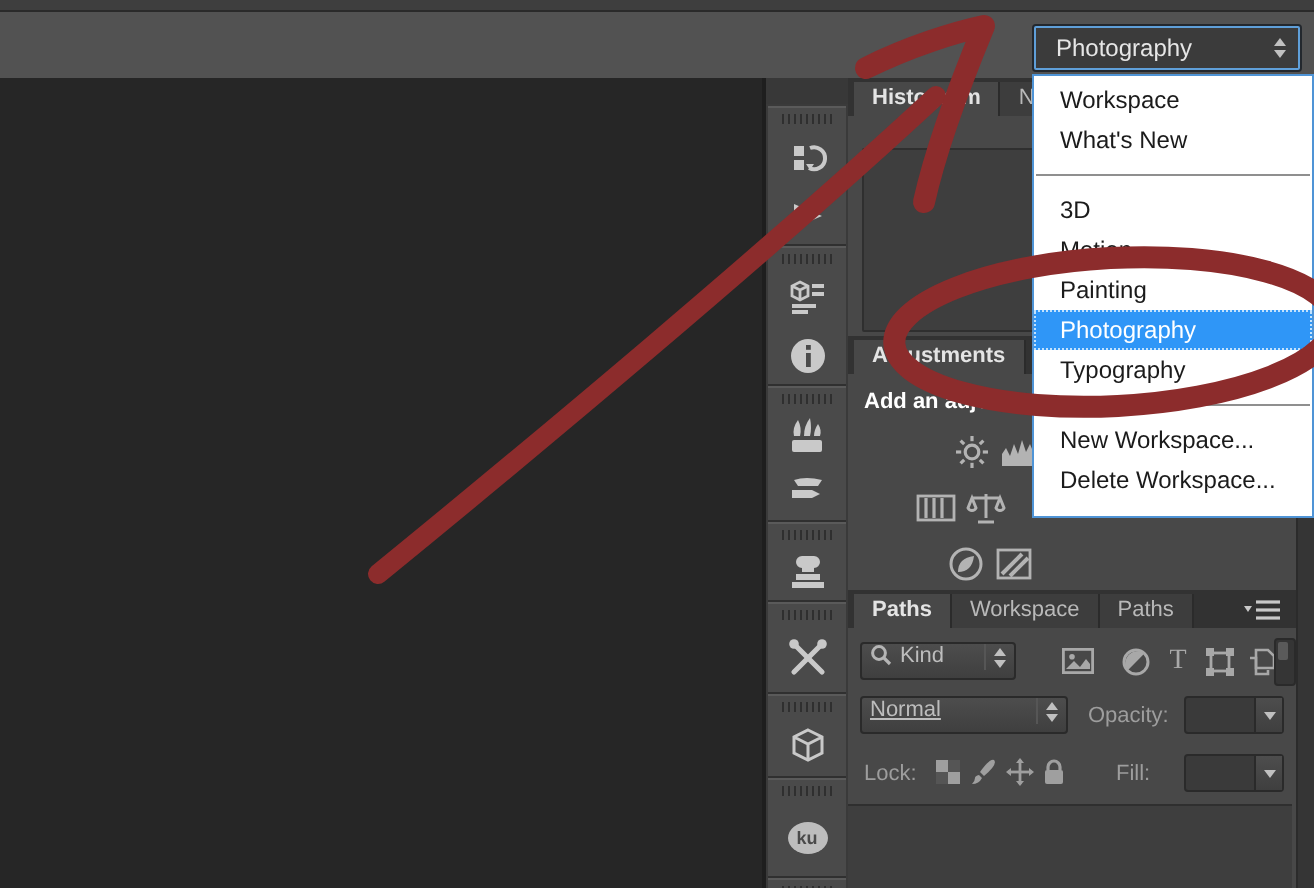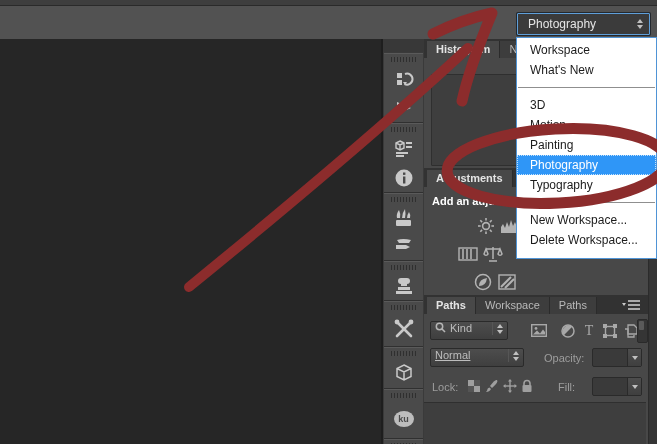--- a/index.html
+++ b/index.html
@@ -338,21 +338,21 @@
         <div class="filter-ic" style="left:197px;top:26px;">
           <svg width="14" height="14" viewBox="0 0 14 14">
               <path d="M4 1 h6 l3 3 v6 h-9 z" fill="none" stroke="#a8a8a8" stroke-width="1.3"></path>
               <path d="M1 5 h3 v8 h6 v-2" fill="none" stroke="#a8a8a8" stroke-width="1.3"></path>
             </svg>
         </div>
         <div class="toggle" style="left:213px;top:24px;">
             <div class="knob"></div>
           </div>
 
-        <div class="combo" style="left:6px;top:53px;width:94px;text-decoration:underline;">
+        <div class="combo" style="left:6px;top:53px;width:104px;text-decoration:underline;">
           <span>Normal</span>
           <span class="spin">
               <span class="tri-up"></span>
               <span class="tri-dn"></span>
             </span>
         </div>
         <div class="flabel" style="left:120px;top:57px;">Opacity:</div>
         <div class="valuebox" style="left:168px;top:53px;">
           <div class="dd">
               <span class="tri-dn"></span>

